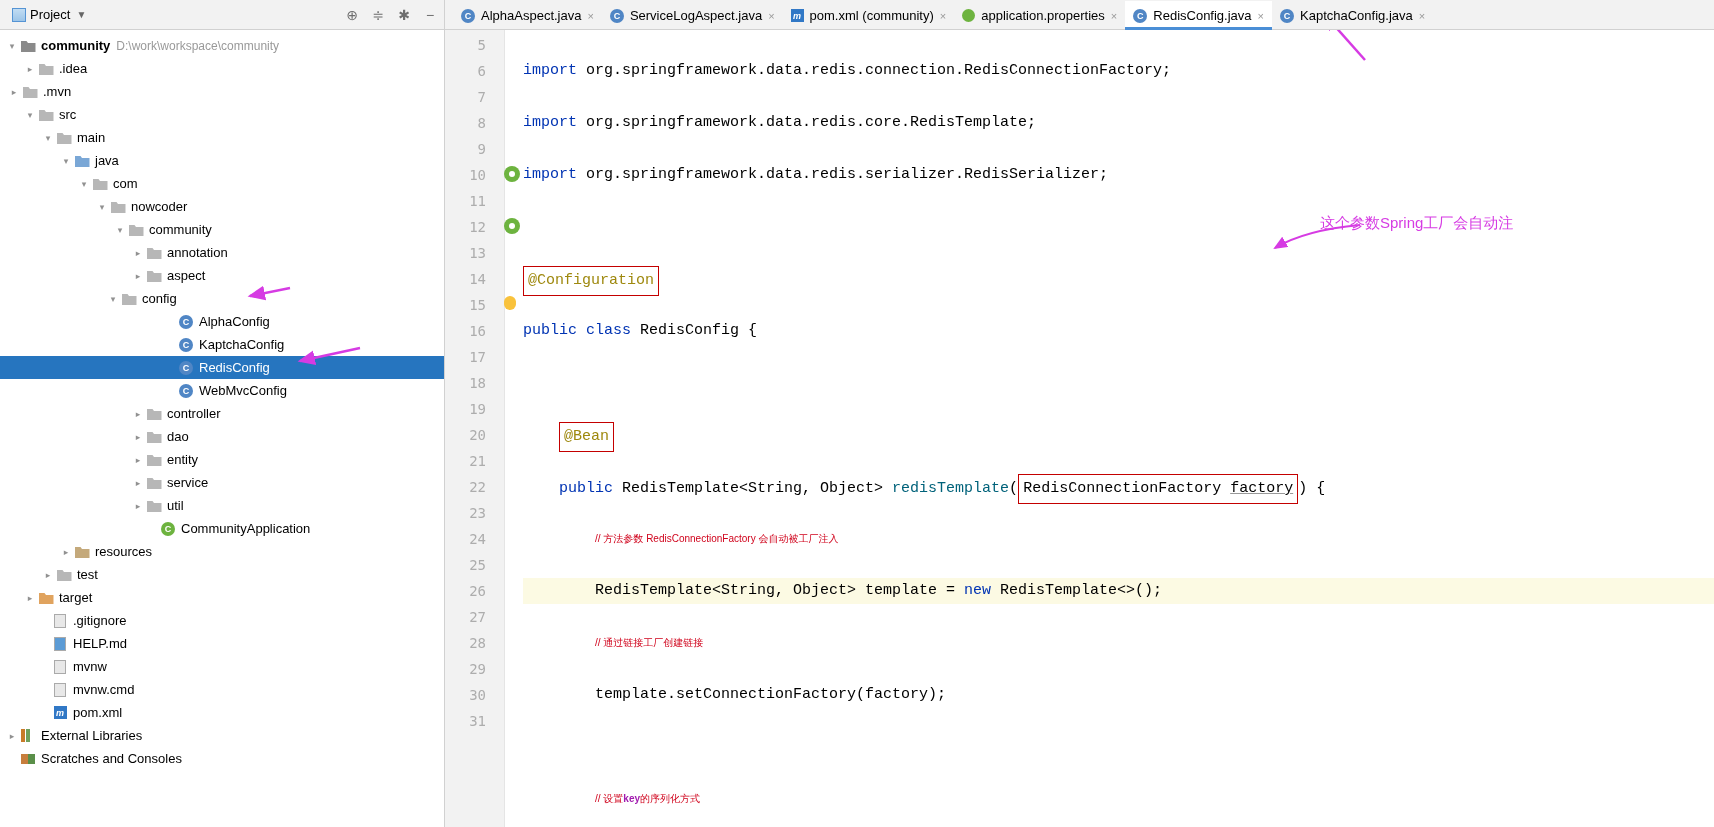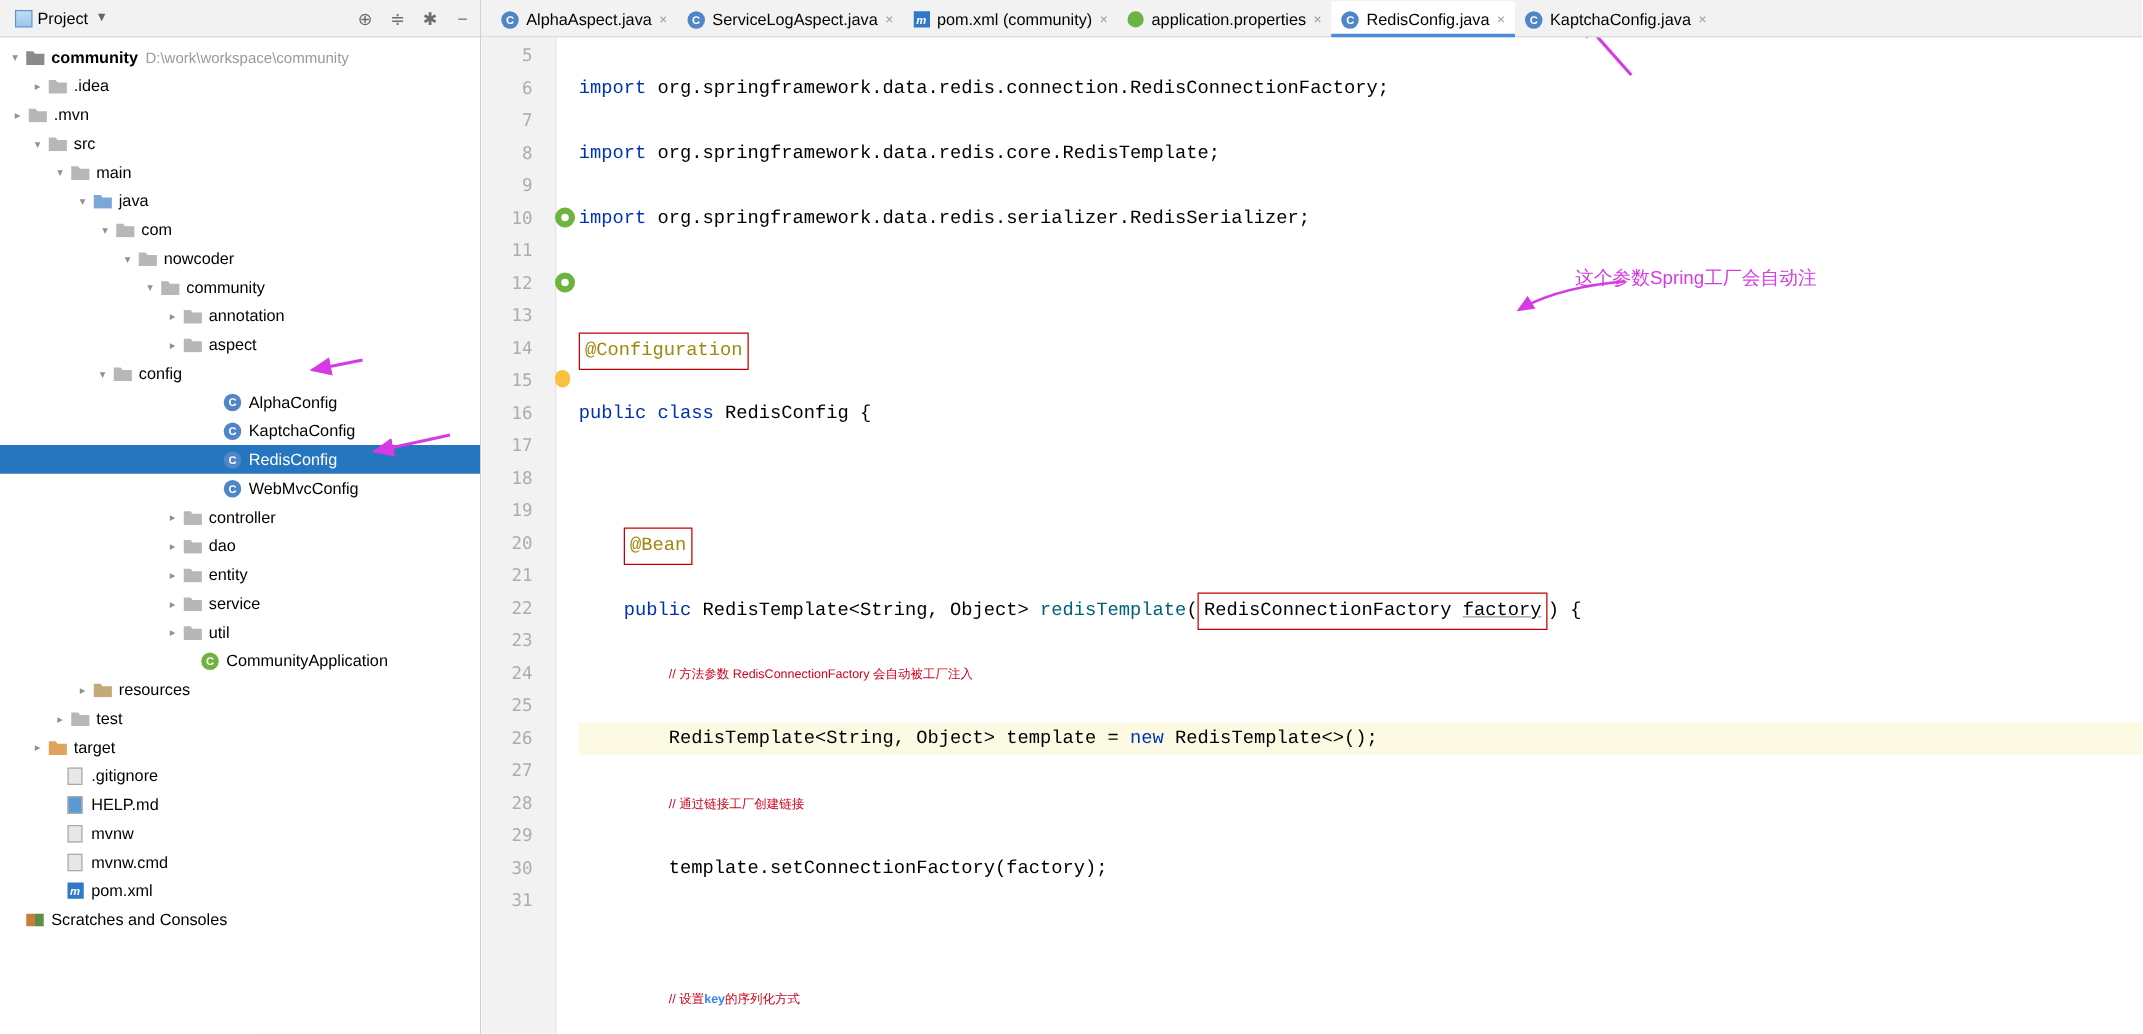--- a/index.html
+++ b/index.html
@@ -1,20 +1,20 @@
 <!DOCTYPE html>
 <html><head>
   <meta charset="utf-8">
   <style>
     * { margin: 0; padding: 0; box-sizing: border-box; }
     body { font-family: "Segoe UI", Arial, sans-serif; font-size: 13px; background: #fff; color: #000; overflow: hidden; }
     .container { display: flex; width: 1714px; height: 827px; }
     
     
-    .left-panel { width: 385px; border-right: 1px solid #d1d1d1; display: flex; flex-direction: column; background: #f2f2f2; }
+    .left-panel { width: 445px; border-right: 1px solid #d1d1d1; display: flex; flex-direction: column; background: #f2f2f2; }
     .project-header { height: 30px; display: flex; align-items: center; padding: 0 6px; border-bottom: 1px solid #d1d1d1; background: #f2f2f2; }
     .project-label { display: flex; align-items: center; gap: 4px; padding: 2px 6px; cursor: pointer; }
     .project-icon-sq { width: 14px; height: 14px; border: 1px solid #5594d4; background: linear-gradient(#c2ddf3,#9dc5e8); }
     .proj-dropdown { font-size: 10px; color: #666; margin-left: 2px; }
     .project-tools { margin-left: auto; display: flex; gap: 10px; align-items: center; color: #6e6e6e; }
     .tool-ic { width: 16px; height: 16px; display: flex; align-items: center; justify-content: center; cursor: pointer; font-size: 14px; }
     
     .tree { flex: 1; overflow: auto; background: #fff; padding-top: 4px; font-size: 13px; }
     .tree-row { display: flex; align-items: center; height: 23px; padding-left: 6px; cursor: pointer; white-space: nowrap; }
     .tree-row.selected { background: #2675bf; color: #fff; }
@@ -60,21 +60,21 @@
     .code-line { height: 26px; position: relative; }
     .code-line.hl { background: #fcfae3; }
     .kw-import { color: #0033b3; }
     .kw-pkg { color: #000; }
     .kw-public { color: #0033b3; }
     .kw-new { color: #0033b3; }
     .cls-name { color: #000; }
     .method-name { color: #00627a; }
     .anno { color: #9e880d; }
     .cmt-cn { color: #d0021b; font-family: "Microsoft YaHei", sans-serif; font-size: 10px; }
-    .cmt-cn .bld { font-weight: bold; color: #3b82f6; }
+    .cmt-cn .bld { font-weight: bold; color: #a21caf; }
     .param { color: #000; text-decoration: underline; text-decoration-color: #999; }
     
     .red-box { border: 1px solid #c40000; padding: 1px 4px; display: inline-block; }
     .arrow-note { position: absolute; color: #d63be3; font-family: "Microsoft YaHei", sans-serif; font-size: 15px; }
     svg.ann { position: absolute; pointer-events: none; overflow: visible; }
   </style>
 </head>
 <body>
 
 <div class="container">
@@ -166,21 +166,21 @@
           </span>
           <span>annotation</span>
         </div>
       <div class="tree-row" style="padding-left:132px">
           <span class="tree-arrow closed"></span>
           <span class="tree-icon">
             <span class="ic-folder"></span>
           </span>
           <span>aspect</span>
         </div>
-      <div class="tree-row" style="padding-left:76px">
+      <div class="tree-row" style="padding-left:107px">
           <span class="tree-arrow open"></span>
           <span class="tree-icon">
             <span class="ic-folder"></span>
           </span>
           <span>config</span>
         </div>
       <div class="tree-row" style="padding-left:164px">
           <span class="tree-arrow none"></span>
           <span class="tree-icon">
             <span class="ic-class">C</span>
@@ -298,20 +298,27 @@
             <span class="ic-file"></span>
           </span>
           <span>mvnw.cmd</span>
         </div>
       <div class="tree-row" style="padding-left:38px">
           <span class="tree-arrow none"></span>
           <span class="tree-icon">
             <span class="ic-m">m</span>
           </span>
           <span>pom.xml</span>
+        </div>
+      <div class="tree-row" style="padding-left:6px">
+          <span class="tree-arrow closed"></span>
+          <span class="tree-icon">
+            <span class="ic-lib"></span>
+          </span>
+          <span>External Libraries</span>
         </div>
       <div class="tree-row" style="padding-left:6px">
           <span class="tree-arrow none"></span>
           <span class="tree-icon">
             <span class="ic-scratch"></span>
           </span>
           <span>Scratches and Consoles</span>
         </div>
     </div>
   </div>

